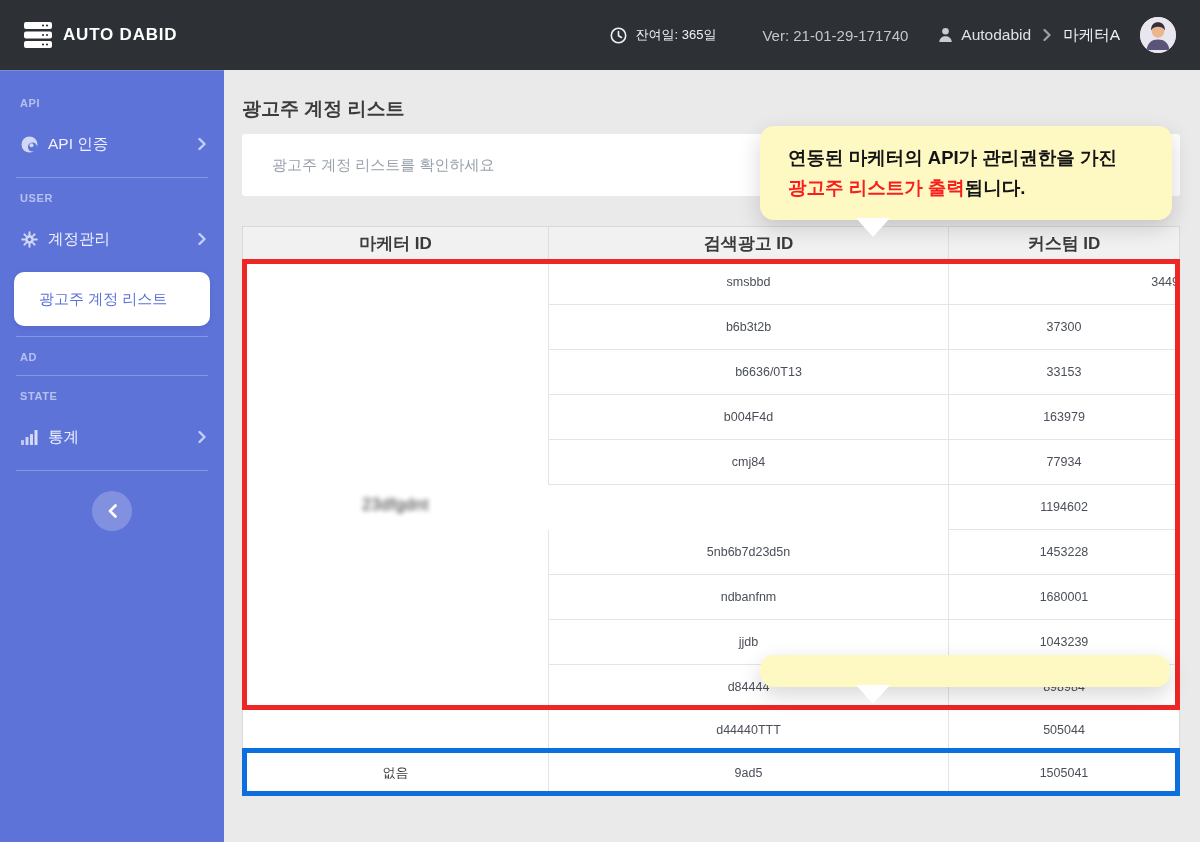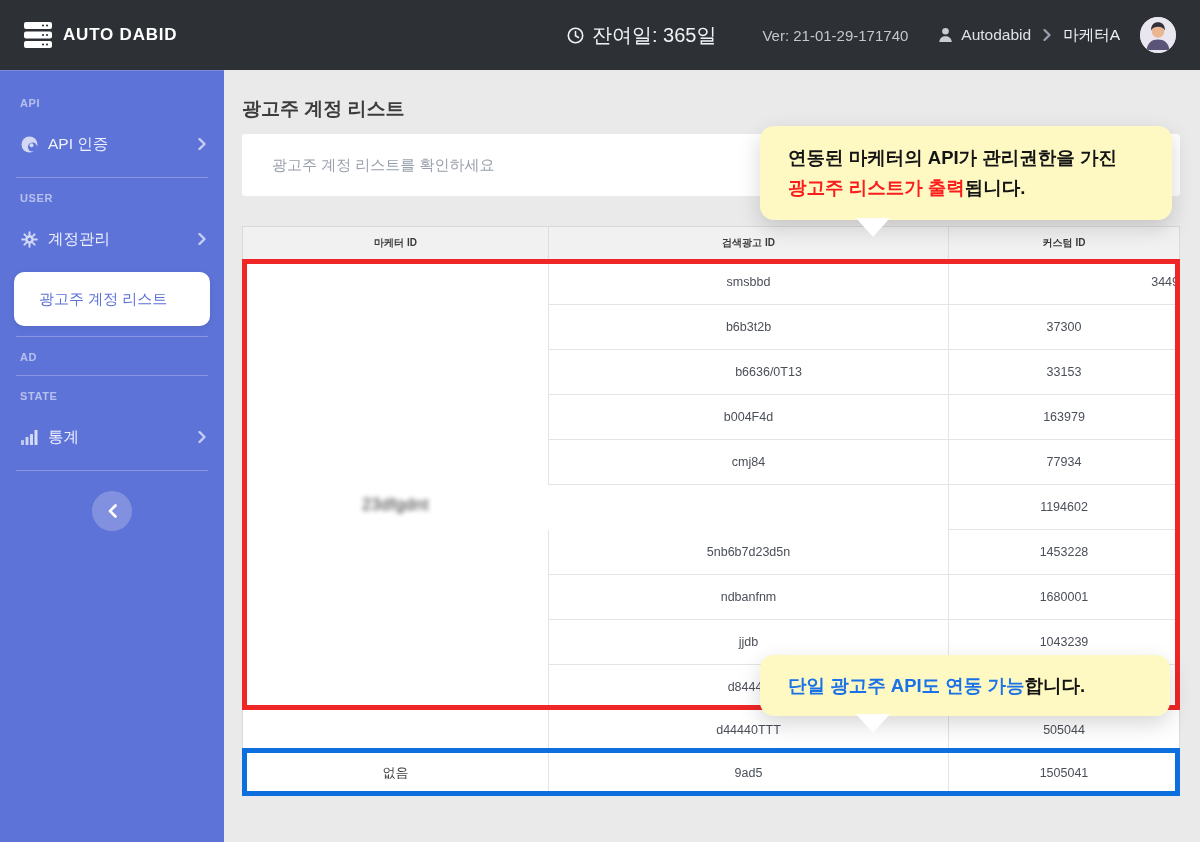--- a/index.html
+++ b/index.html
@@ -12,21 +12,21 @@
   
   .topbar {
     position:absolute; top:0; left:0; right:0; height:70px;
     background:#2d3136; display:flex; align-items:center;
     padding:0 24px; z-index:20;
   }
   .logo { display:flex; align-items:center; gap:11px; cursor:pointer; }
   .logo-text { color:#fff; font-size:17px; font-weight:700; letter-spacing:.8px; }
   .topbar-right { margin-left:auto; display:flex; align-items:center; }
   .tb-item { display:flex; align-items:center; gap:8px; }
-  .tb-remaining { color:#f1f2f4; font-size:20px; }
+  .tb-remaining { color:#f1f2f4; font-size:13px; }
   .tb-version { color:#c3c7cd; font-size:15px; margin-left:46px; }
   .tb-user { margin-left:30px; display:flex; align-items:center; gap:8px; cursor:pointer; }
   .tb-username { color:#dfe2e6; font-size:15.5px; }
   .tb-chev { margin:0 4px; display:flex; }
   .tb-profile { color:#f1f2f4; font-size:15.5px; }
   .avatar { width:36px; height:36px; border-radius:50%; overflow:hidden; margin-left:12px; background:#e9e6f0; flex:0 0 auto; }
 
   
   .sidebar {
     position:absolute; top:70px; left:0; bottom:0; width:224px;
@@ -71,21 +71,21 @@
   
   .table-wrap { position:relative; margin-top:30px; width:938px; }
   .table-grid {
     display:grid; width:938px; height:569px;
     grid-template-columns:305px 400px 231px;
     grid-template-rows:33px repeat(10,45px) 40px 46px;
     border:1px solid #d9d9d9; background:#fff;
   }
   .th {
     grid-row:1; background:#f2f1f1; display:flex; align-items:center; justify-content:center;
-    font-size:10px; font-weight:700; color:#3b3b3b; border-bottom:1px solid #ddd;
+    font-size:17px; font-weight:700; color:#3b3b3b; border-bottom:1px solid #ddd;
   }
   .th + .th { border-left:1px solid #ddd; }
   .td {
     background:#fff; display:flex; align-items:center; justify-content:center;
     border-bottom:1px solid #e4e4e4; border-left:1px solid #e4e4e4;
     font-size:12.5px; color:#4a4f58;
   }
   .td.col1 { border-left:none; }
   .td-merged {
     grid-column:1; grid-row:2 / span 11; background:#fff;
@@ -354,18 +354,15 @@
     <div class="callout-line">
       <span>연동된 마케터의 API가 관리권한을 가진</span>
     </div>
     <div class="callout-line">
       <span class="hl-red">광고주 리스트가 출력</span><span>됩니다.</span>
     </div>
     <div class="tail"></div>
   </div>
 
   <div class="callout callout-bottom">
-    <div class="callout-line">
-      <span class="hl-blue">단일 광고주 API도 연동 가능</span><span>합니다.</span>
-    </div>
     <div class="tail"></div>
   </div>
 </div>
 
 </body></html>

